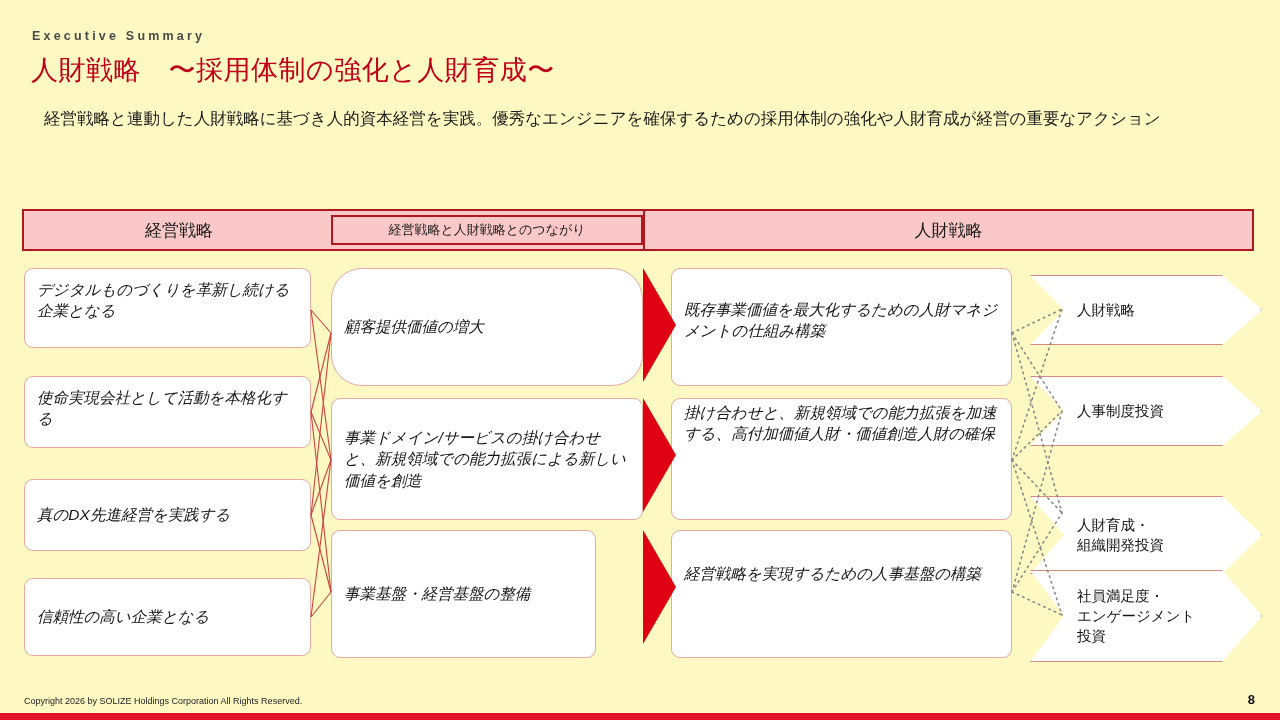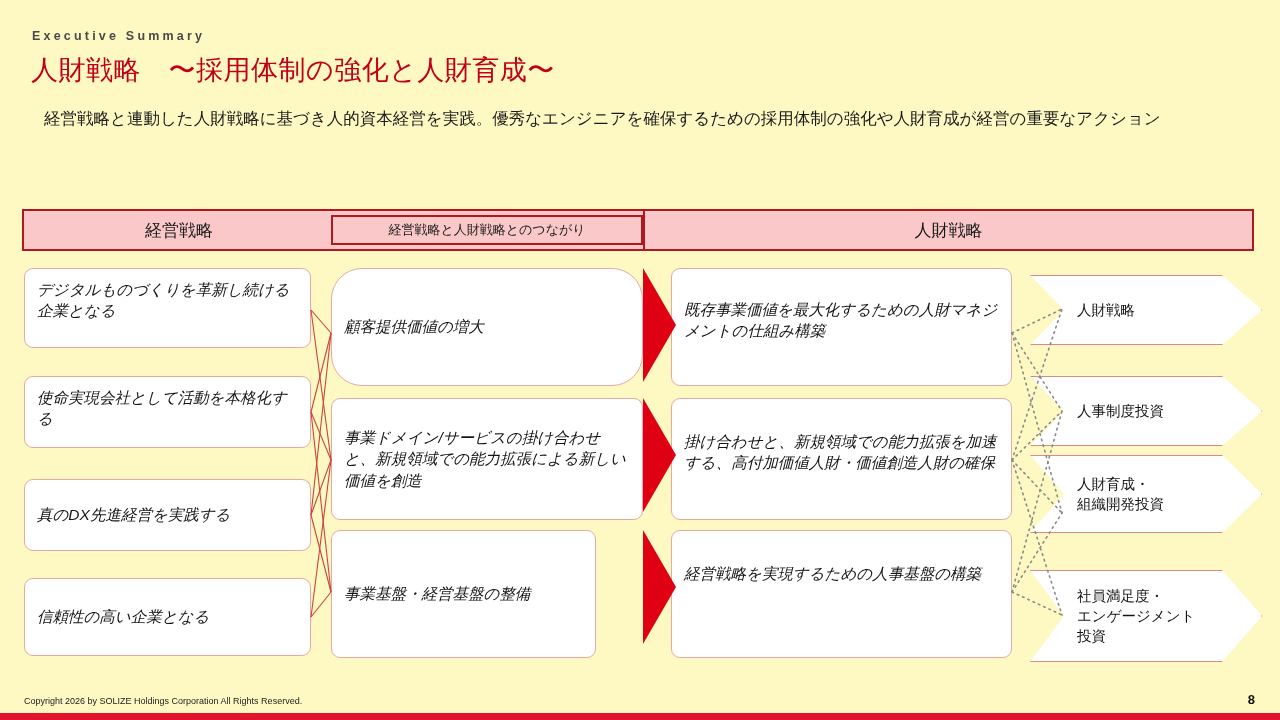--- a/index.html
+++ b/index.html
@@ -293,34 +293,34 @@
   <div class="rbox" style="left:331px; top:398px; width:312px; height:122px; align-items:center;">
     <span>事業ドメイン/サービスの掛け合わせと、新規領域での能力拡張による新しい価値を創造</span>
   </div>
   <div class="rbox" style="left:331px; top:530px; width:265px; height:128px; align-items:center;">
     <span>事業基盤・経営基盤の整備</span>
   </div>
 
   <div class="rbox" style="left:671px; top:268px; width:341px; height:118px; align-items:flex-start; padding-top:30px;">
     <span>既存事業価値を最大化するための人財マネジメントの仕組み構築</span>
   </div>
-  <div class="rbox" style="left:671px; top:398px; width:341px; height:122px; align-items:flex-start; padding-top:32px;">
+  <div class="rbox" style="left:671px; top:398px; width:341px; height:122px; align-items:flex-start; padding-top:3px;">
     <span>掛け合わせと、新規領域での能力拡張を加速する、高付加価値人財・価値創造人財の確保</span>
   </div>
   <div class="rbox" style="left:671px; top:530px; width:341px; height:128px; align-items:flex-start; padding-top:32px;">
     <span>経営戦略を実現するための人事基盤の構築</span>
   </div>
 
   <div class="chev" style="left:1030px; top:275px; width:232px; height:70px;">
     <span>人財戦略</span>
   </div>
   <div class="chev" style="left:1030px; top:376px; width:232px; height:70px;">
     <span>人事制度投資</span>
   </div>
-  <div class="chev" style="left:1030px; top:455px; width:232px; height:78px; white-space:pre-line;">
+  <div class="chev" style="left:1030px; top:496px; width:232px; height:78px; white-space:pre-line;">
     <span>人財育成・
 組織開発投資</span>
   </div>
   <div class="chev" style="left:1030px; top:570px; width:232px; height:92px; white-space:pre-line;">
     <span>社員満足度・
 エンゲージメント
 投資</span>
   </div>
 
   <div class="footer-copy">Copyright 2026 by SOLIZE Holdings Corporation All Rights Reserved.</div>

